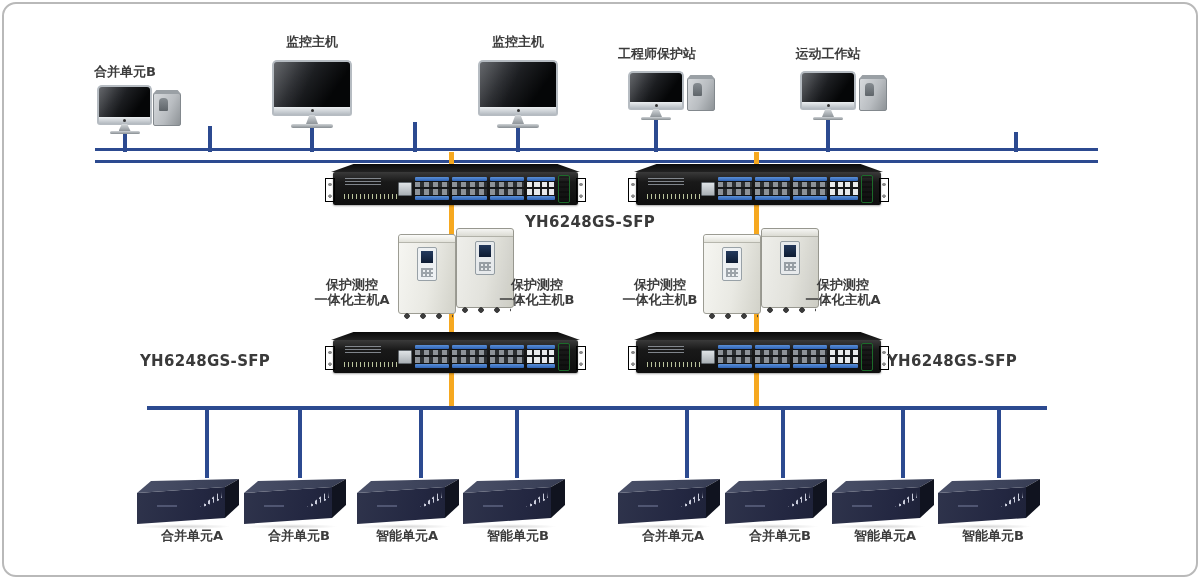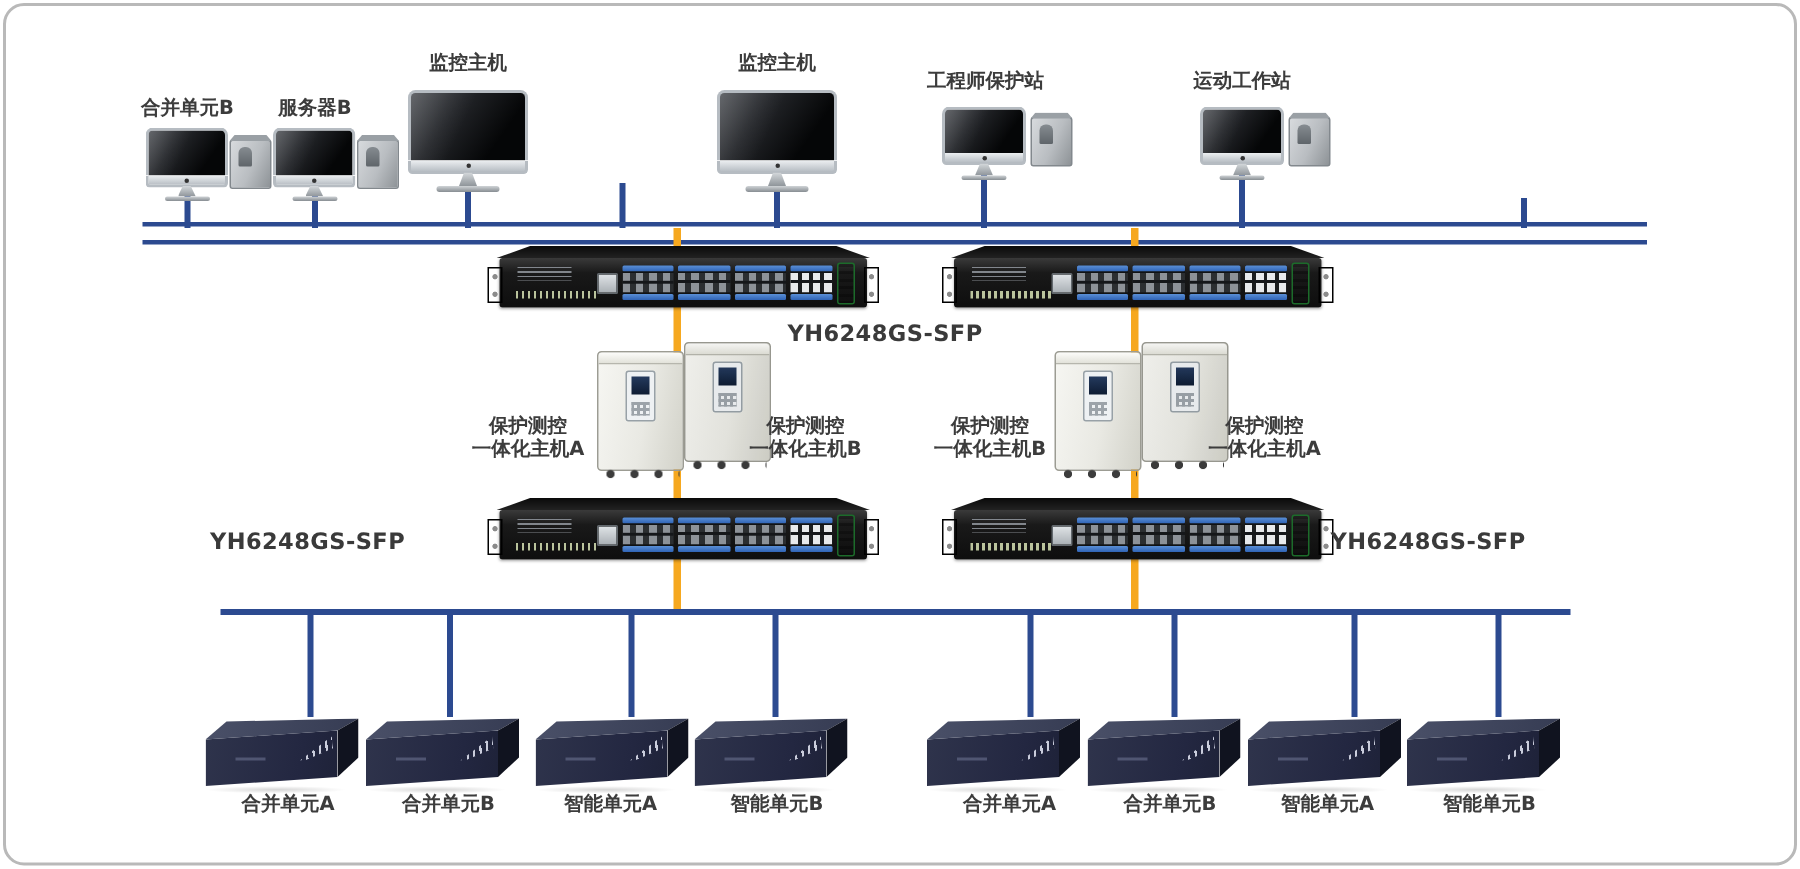--- a/index.html
+++ b/index.html
@@ -139,30 +139,20 @@
     <div class="lbl" style="left:0;top:0;width:80px">合并单元B</div>
     <div class="imac sm" style="left:12px;top:22px">
       <div class="scr"></div>
       <div class="chin"></div>
       <div class="stand"></div>
       <div class="base"></div>
     </div>
     <div class="tws" style="left:68px;top:30px"></div>
   </div>
 
-  <div style="position:absolute;left:170px;top:63px;width:100px;height:72px">
-    <div class="lbl" style="left:0;top:0;width:80px">服务器B</div>
-    <div class="imac sm" style="left:12px;top:22px">
-      <div class="scr"></div>
-      <div class="chin"></div>
-      <div class="stand"></div>
-      <div class="base"></div>
-    </div>
-    <div class="tws" style="left:68px;top:30px"></div>
-  </div>
 
   <div style="position:absolute;left:270px;top:33px;width:84px;height:95px">
     <div class="lbl" style="left:-8px;top:0;width:100px">监控主机</div>
     <div class="imac lg" style="left:2px;top:27px">
       <div class="scr"></div>
       <div class="chin"></div>
       <div class="stand"></div>
       <div class="base"></div>
     </div>
   </div>

